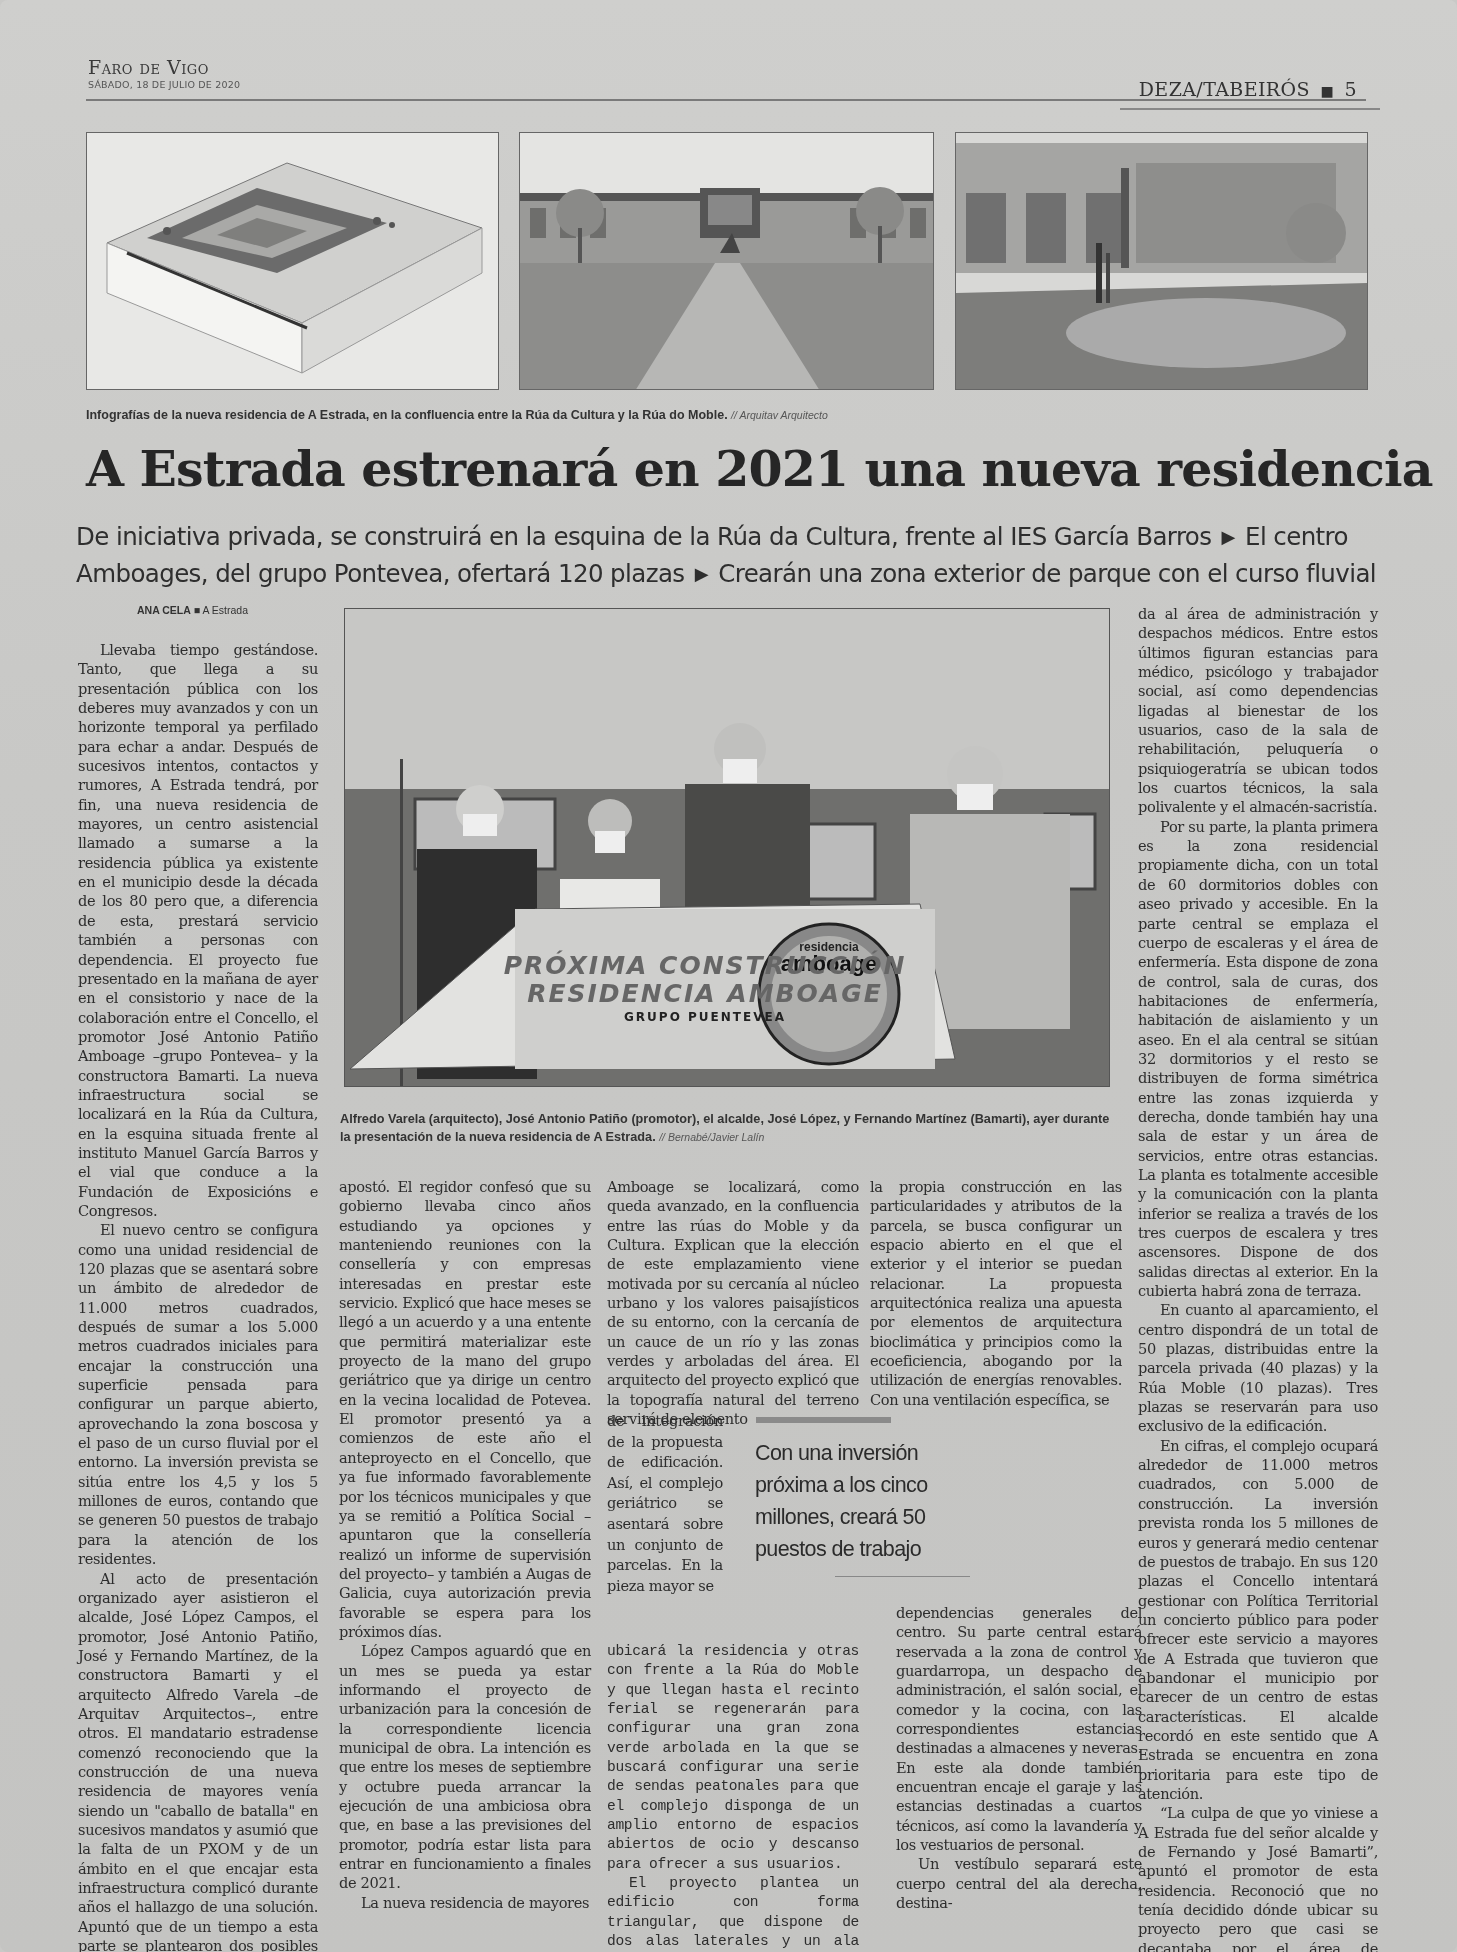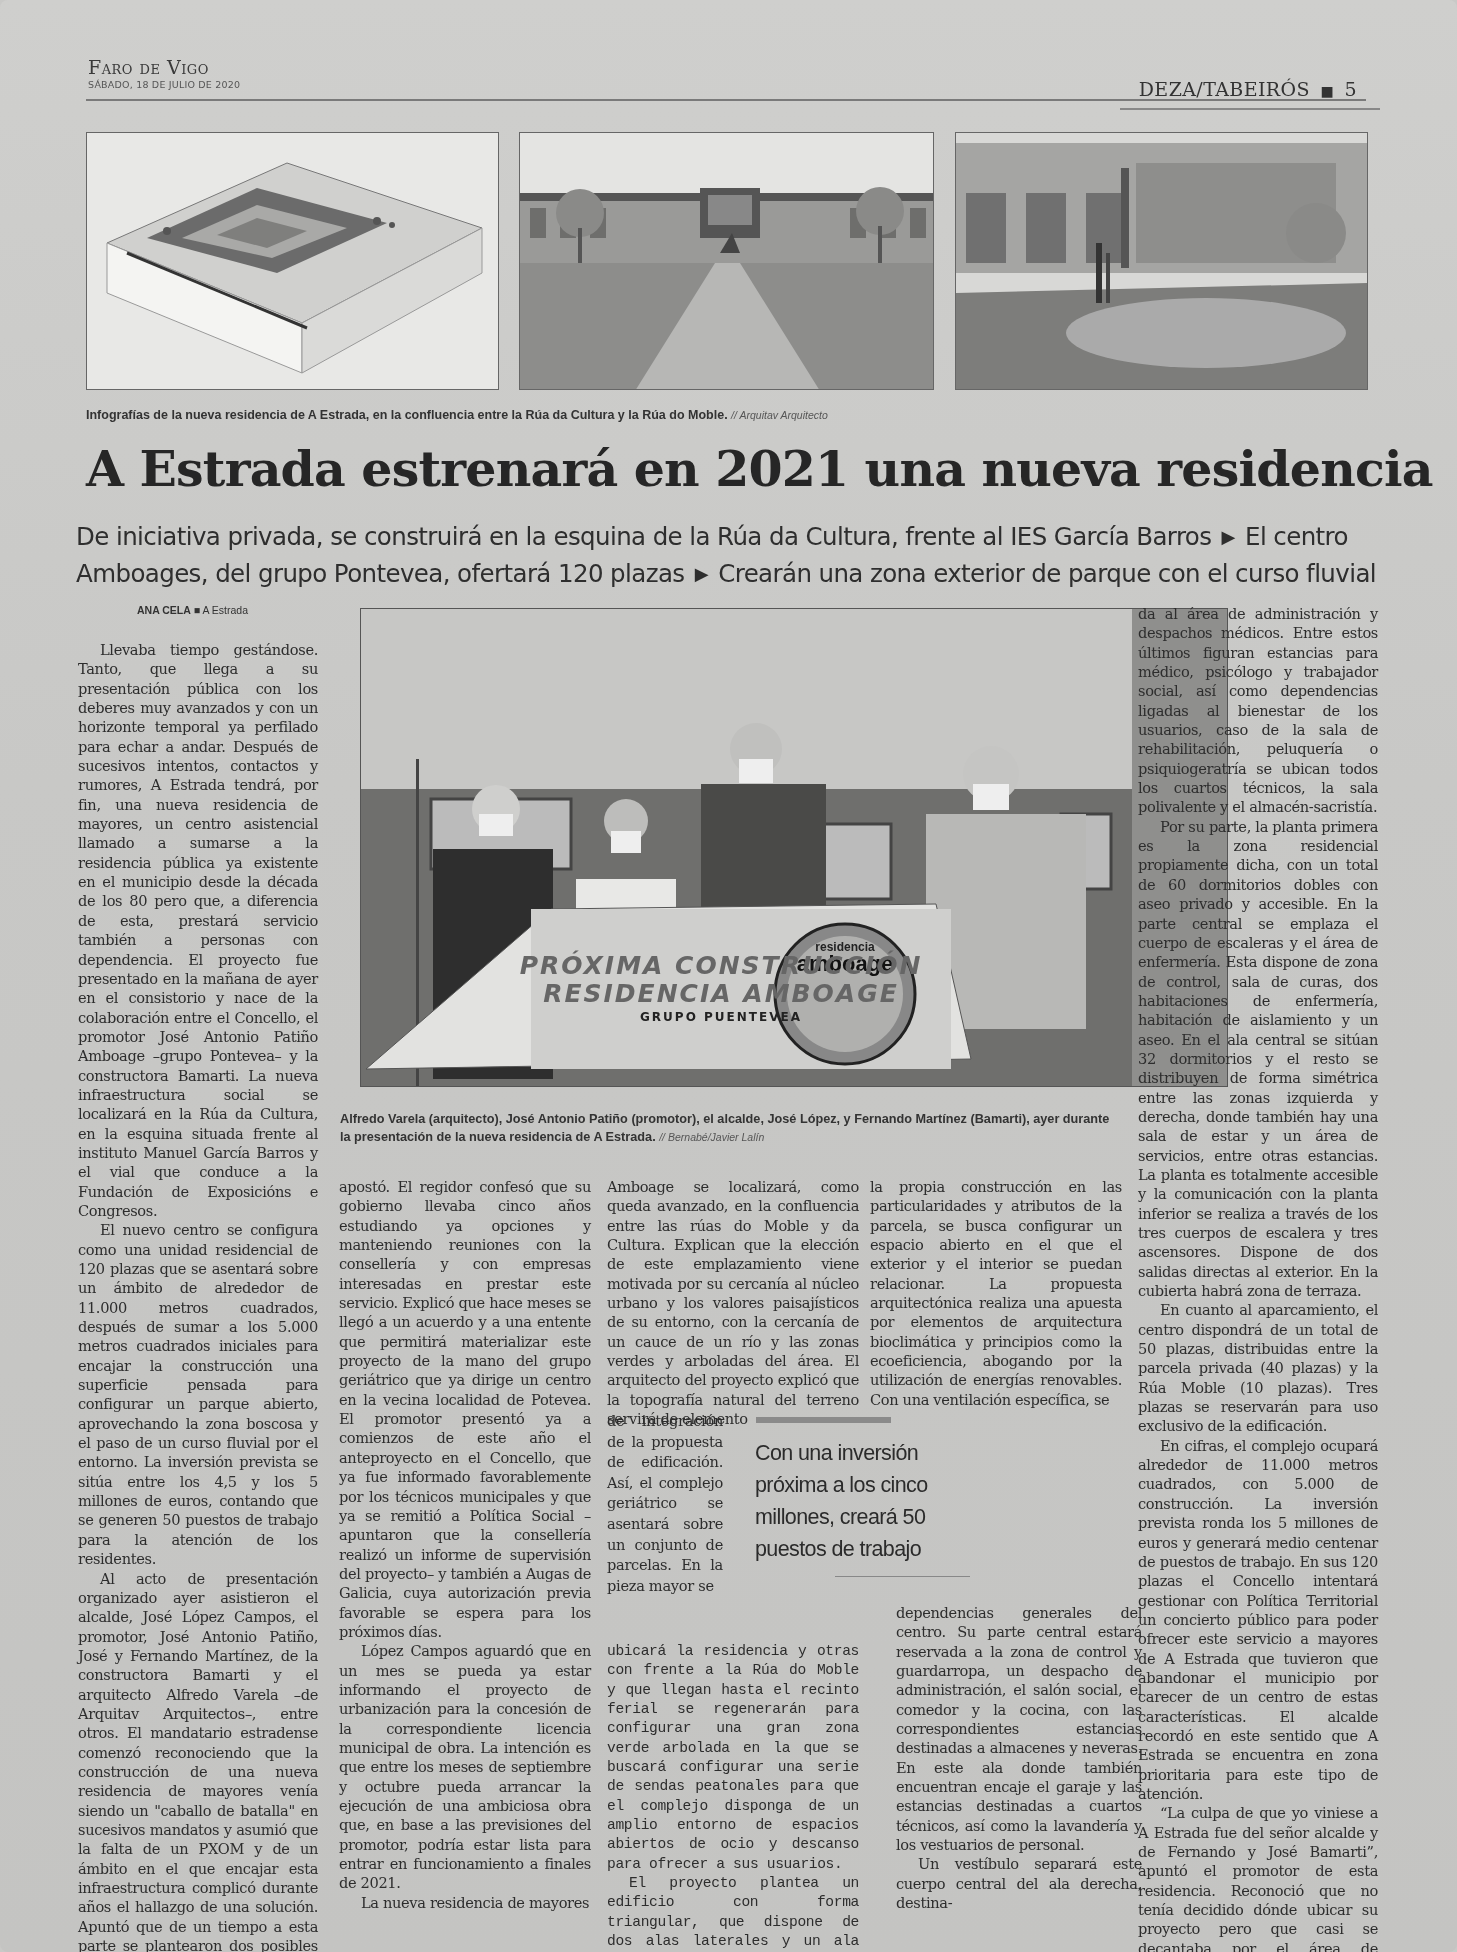--- a/index.html
+++ b/index.html
@@ -45,21 +45,21 @@
   .col { position: absolute; font-family: "DejaVu Serif", serif; font-size: 14.6px; line-height: 19.35px; color: #2d2d2d; text-align: justify; hyphens: manual; letter-spacing: -0.35px; }
   .col p { text-indent: 22px; }
   .col p.noindent { text-indent: 0; }
   .col1 { left: 78px; top: 640px; width: 240px; }
   .col2 { left: 339px; top: 1177px; width: 252px; }
   .col3 { left: 607px; top: 1177px; width: 252px; }
   .col4 { left: 870px; top: 1177px; width: 252px; }
   .col5 { left: 1138px; top: 604px; width: 240px; }
 
   
-  .photo { position: absolute; left: 360px; top: 608px; width: 868px; height: 479px; background: #8f8f8d; overflow: hidden; border: 1px solid #555; }
+  .photo { position: absolute; left: 344px; top: 608px; width: 766px; height: 479px; background: #8f8f8d; overflow: hidden; border: 1px solid #555; }
   .caption-photo { position: absolute; left: 340px; top: 1110px; width: 780px; font-family: "Liberation Sans", sans-serif; font-weight: bold; font-size: 12.7px; line-height: 18px; color: #333; }
 
   
   .pullquote { position: absolute; left: 755px; top: 1437px; width: 210px; font-family: Liberation Sans, sans-serif; font-size: 21.5px; line-height: 32px; color: #2b2b2b; letter-spacing: -0.6px; }
   .pq-rule-top { position: absolute; left: 756px; top: 1417px; width: 135px; height: 6px; background: #8a8a8a; }
   .pq-rule-bot { position: absolute; left: 835px; top: 1576px; width: 135px; height: 1px; background: #888; }
 
   
   .wrap-left { position: absolute; left: 607px; top: 1411px; width: 116px; font-family: "DejaVu Serif", serif; font-size: 14.6px; line-height: 20.6px; color: #2d2d2d; text-align: justify; letter-spacing: -0.3px; }
   .wrap-right { position: absolute; left: 1003px; top: 1392px; width: 117px; font-family: "DejaVu Serif", serif; font-size: 14.6px; line-height: 20.6px; color: #2d2d2d; text-align: justify; letter-spacing: -0.3px; }

